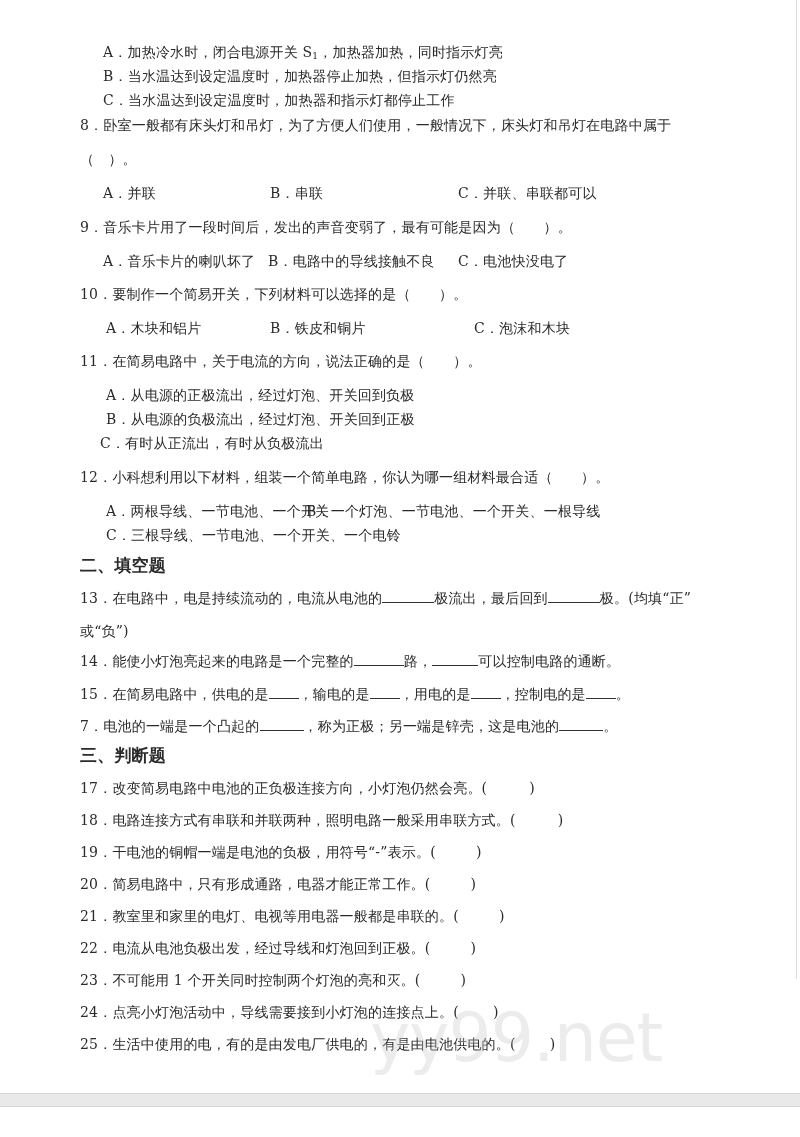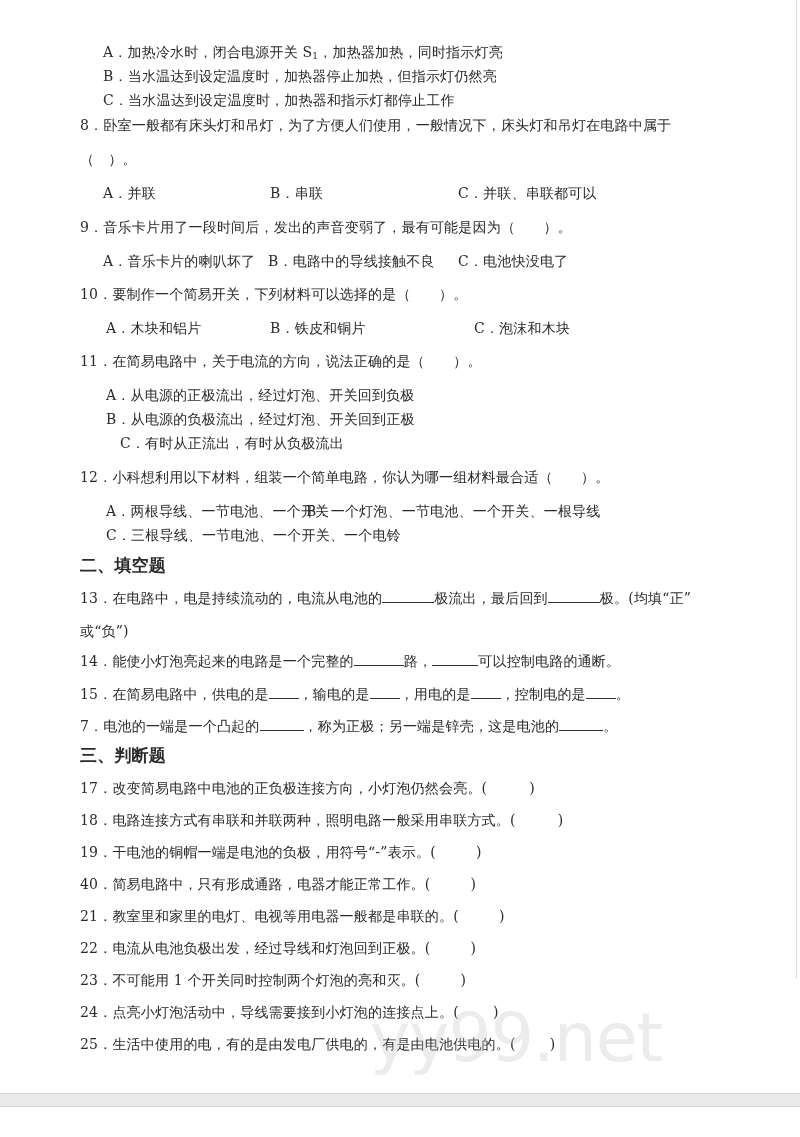--- a/index.html
+++ b/index.html
@@ -51,21 +51,21 @@
   <div class="line" style="top:252px;left:458px;">C．电池快没电了</div>
 
   <div class="line q" style="top:285px;">10．要制作一个简易开关，下列材料可以选择的是（　　）。</div>
   <div class="line" style="top:319px;left:106px;">A．木块和铝片</div>
   <div class="line" style="top:319px;left:270px;">B．铁皮和铜片</div>
   <div class="line" style="top:319px;left:458px;margin-left:16px;">C．泡沫和木块</div>
 
   <div class="line q" style="top:352px;">11．在简易电路中，关于电流的方向，说法正确的是（　　）。</div>
   <div class="line" style="top:386px;left:106px;">A．从电源的正极流出，经过灯泡、开关回到负极</div>
   <div class="line" style="top:410px;left:106px;">B．从电源的负极流出，经过灯泡、开关回到正极</div>
-  <div class="line" style="top:434px;left:120px;">C．有时从正流出，有时从负极流出</div>
+  <div class="line" style="top:434px;left:100px;">C．有时从正流出，有时从负极流出</div>
 
   <div class="line q" style="top:468px;">12．小科想利用以下材料，组装一个简单电路，你认为哪一组材料最合适（　　）。</div>
   <div class="line" style="top:502px;left:106px;">A．两根导线、一节电池、一个开关</div>
   <div class="line" style="top:502px;left:306px;">B．一个灯泡、一节电池、一个开关、一根导线</div>
   <div class="line" style="top:526px;left:106px;">C．三根导线、一节电池、一个开关、一个电铃</div>
 
   <div class="line h" style="top:556px;">二、填空题</div>
 
   <div class="line q" style="top:588px;">
     <span>13．在电路中，电是持续流动的，电流从电池的</span><span class="blank" style="width:52px"></span><span>极流出，最后回到</span><span class="blank" style="width:52px"></span><span>极。(均填“正”</span>
@@ -82,21 +82,21 @@
 
   <div class="line q" style="top:716px;">
     <span>7．电池的一端是一个凸起的</span><span class="blank" style="width:44px"></span><span>，称为正极；另一端是锌壳，这是电池的</span><span class="blank" style="width:44px"></span><span>。</span>
   </div>
 
   <div class="line h" style="top:746px;">三、判断题</div>
 
   <div class="line q" style="top:779px;"><span>17．改变简易电路中电池的正负极连接方向，小灯泡仍然会亮。(</span><span style="display:inline-block;width:42px;"></span><span>)</span></div>
   <div class="line q" style="top:811px;"><span>18．电路连接方式有串联和并联两种，照明电路一般采用串联方式。(</span><span style="display:inline-block;width:42px;"></span><span>)</span></div>
   <div class="line q" style="top:843px;"><span>19．干电池的铜帽一端是电池的负极，用符号“-”表示。(</span><span style="display:inline-block;width:40px;"></span><span>)</span></div>
-  <div class="line q" style="top:875px;"><span>40．简易电路中，只有形成通路，电器才能正常工作。(</span><span style="display:inline-block;width:40px;"></span><span>)</span></div>
+  <div class="line q" style="top:875px;"><span>20．简易电路中，只有形成通路，电器才能正常工作。(</span><span style="display:inline-block;width:40px;"></span><span>)</span></div>
   <div class="line q" style="top:907px;"><span>21．教室里和家里的电灯、电视等用电器一般都是串联的。(</span><span style="display:inline-block;width:40px;"></span><span>)</span></div>
   <div class="line q" style="top:939px;"><span>22．电流从电池负极出发，经过导线和灯泡回到正极。(</span><span style="display:inline-block;width:40px;"></span><span>)</span></div>
   <div class="line q" style="top:971px;"><span>23．不可能用 1 个开关同时控制两个灯泡的亮和灭。(</span><span style="display:inline-block;width:40px;"></span><span>)</span></div>
   <div class="line q" style="top:1003px;"><span>24．点亮小灯泡活动中，导线需要接到小灯泡的连接点上。(</span><span style="display:inline-block;width:34px;"></span><span>)</span></div>
   <div class="line q" style="top:1035px;"><span>25．生活中使用的电，有的是由发电厂供电的，有是由电池供电的。(</span><span style="display:inline-block;width:34px;"></span><span>)</span></div>
 
   <div class="watermark">yy99.net</div>
 </div>
 
 <div class="gap"></div>

